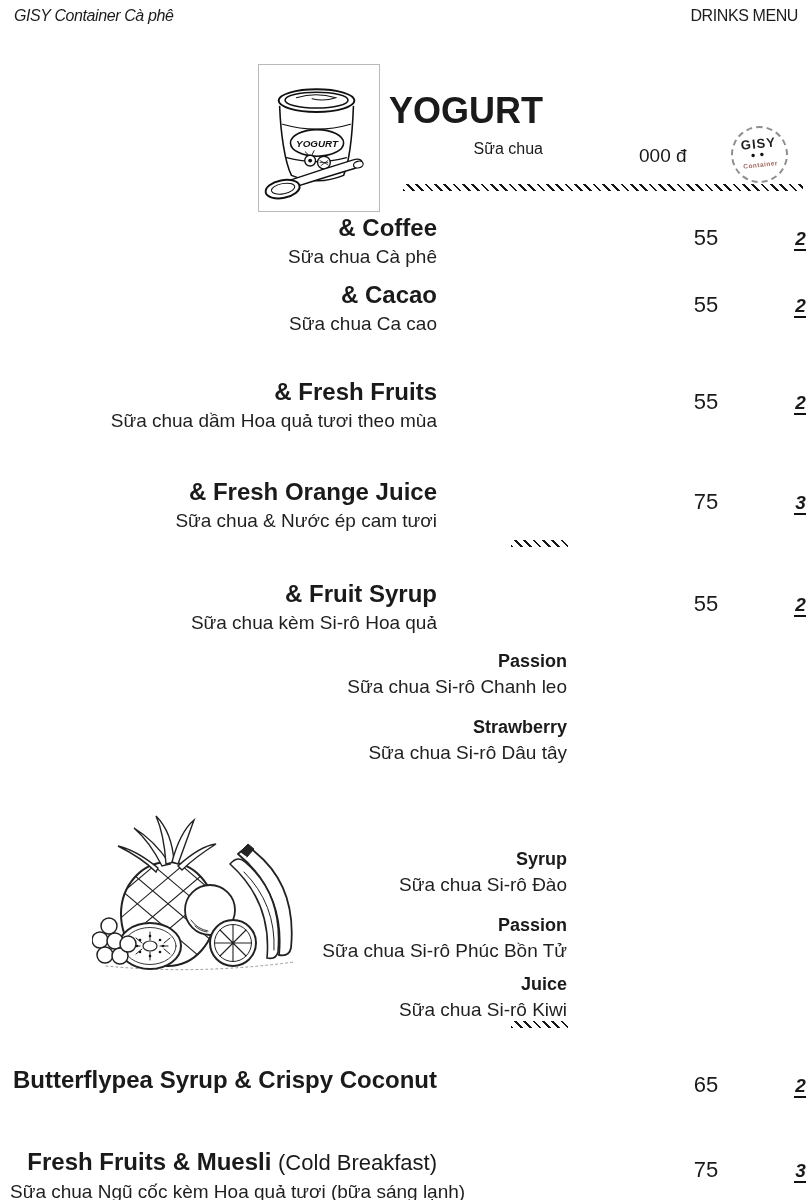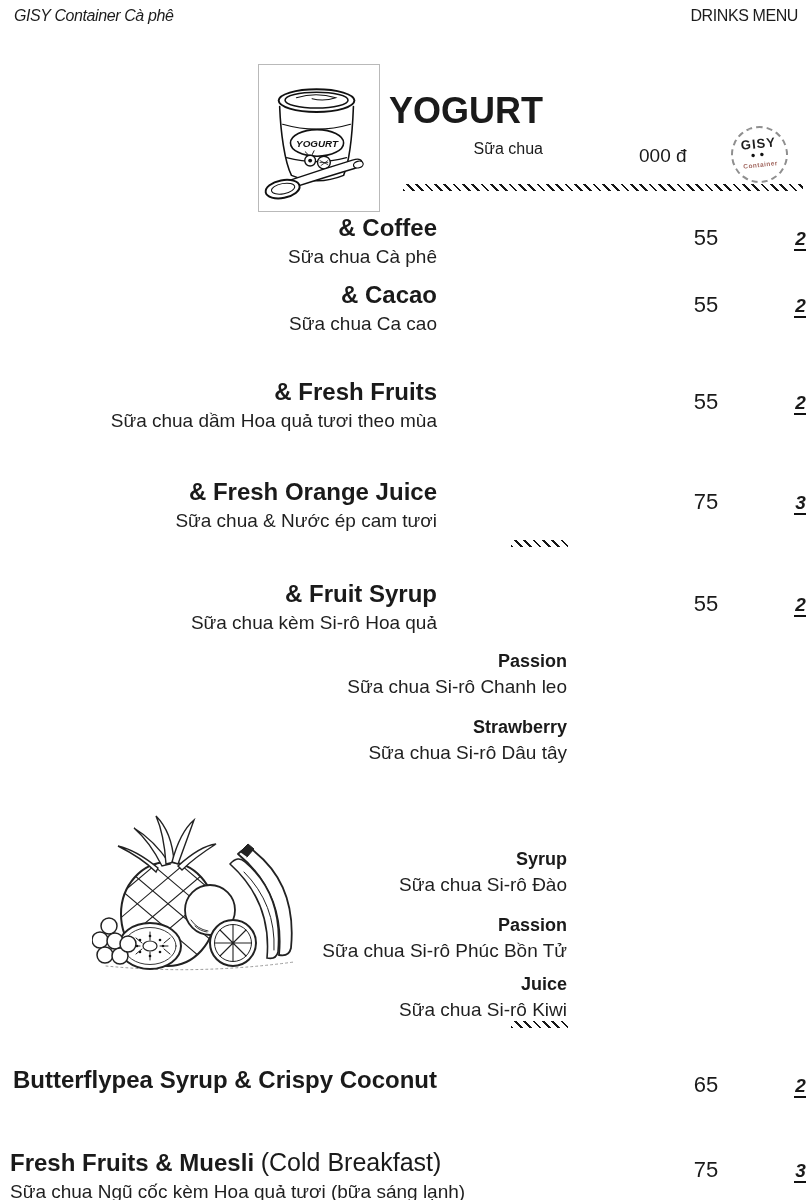--- a/index.html
+++ b/index.html
@@ -30,21 +30,21 @@
   
   .hatch{position:absolute;height:7px;
     background:repeating-linear-gradient(45deg,#161616 0 2px,transparent 2px 6.6px);}
   .hatch.long{left:403px;width:400px;top:184px;}
   .hatch.s1{left:511px;width:57px;top:540px;}
   .hatch.s2{left:511px;width:57px;top:1021px;}
 
   
   .item{position:absolute;left:10px;width:666px;}
   .item .name{font-weight:700;font-size:24px;line-height:32px;text-align:right;padding-right:239px;white-space:nowrap;}
-  .item .name .note{font-weight:400;font-size:25px;}
+  .item .name .note{font-weight:400;font-size:22px;}
   .item .desc{font-size:19px;line-height:25px;text-align:right;padding-right:239px;white-space:nowrap;color:#1f1f1f;}
   .price{position:absolute;left:666px;width:60px;text-align:center;font-size:22px;font-weight:400;}
   .size{position:absolute;left:771px;width:40px;text-align:center;font-size:19px;font-weight:700;font-style:italic;}
   .size span{border-bottom:2px solid #111;padding:0 2px 0 1px;}
 
   
   .flavor{position:absolute;left:0;width:806px;}
   .flavor .name{font-weight:700;font-size:18px;line-height:26px;text-align:right;padding-right:239px;white-space:nowrap;}
   .flavor .desc{font-size:19px;line-height:26px;text-align:right;padding-right:239px;white-space:nowrap;color:#1f1f1f;}
 

